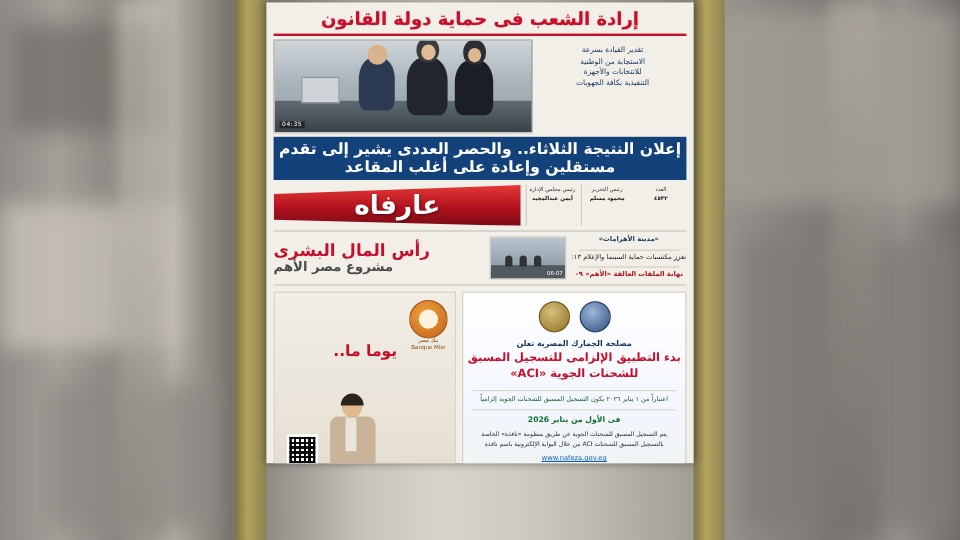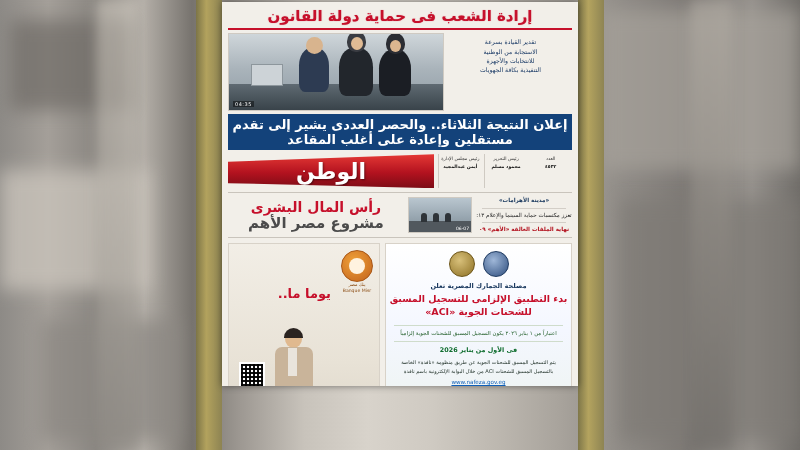--- a/index.html
+++ b/index.html
@@ -190,31 +190,31 @@
     align-items: center;
     gap: 4px;
     margin-top: 4px;
     border-top: 1px solid #c9c4bc;
     border-bottom: 1px solid #c9c4bc;
     padding: 3px 0;
     height: 38px;
   }
   .band2-main {
     flex: 0 0 176px;
-    text-align: center;
+    text-align: left;
     line-height: 1.15;
   }
   .band2-main .h1 {
     color: #c6102b;
     font-weight: bold;
     font-size: 14px;
   }
   .band2-main .h2 {
     color: #4b4b4b;
-    font-size: 15px;
+    font-size: 11px;
     font-weight: bold;
   }
   .band2-photo {
     flex: 0 0 62px;
     height: 34px;
     position: relative;
     background: linear-gradient(180deg,#b9c6cf,#7e8d98);
     overflow: hidden;
     border: 1px solid #cfcac2;
   }
@@ -388,21 +388,21 @@
           <span class="ln">الاستجابة من الوطنية</span>
           <span class="ln">للانتخابات والأجهزة</span>
           <span class="ln">التنفيذية بكافة الجهويات</span>
         </div>
       </div>
 
       <div class="blue-strip">إعلان النتيجة الثلاثاء.. والحصر العددى يشير إلى تقدم مستقلين وإعادة على أغلب المقاعد</div>
 
       <div class="masthead">
         <div class="logo-wrap">
-          <span class="logo-text">الوطن</span>
+          <span class="logo-text">عارفاه</span>
         </div>
         <div class="mast-meta">
           <div class="mast-col">
             <div>رئيس مجلس الإدارة</div>
             <b>أيمن عبدالمجيد</b>
           </div>
           <div class="mast-col">
             <div>رئيس التحرير</div>
             <b>محمود مسلم</b>
           </div>

